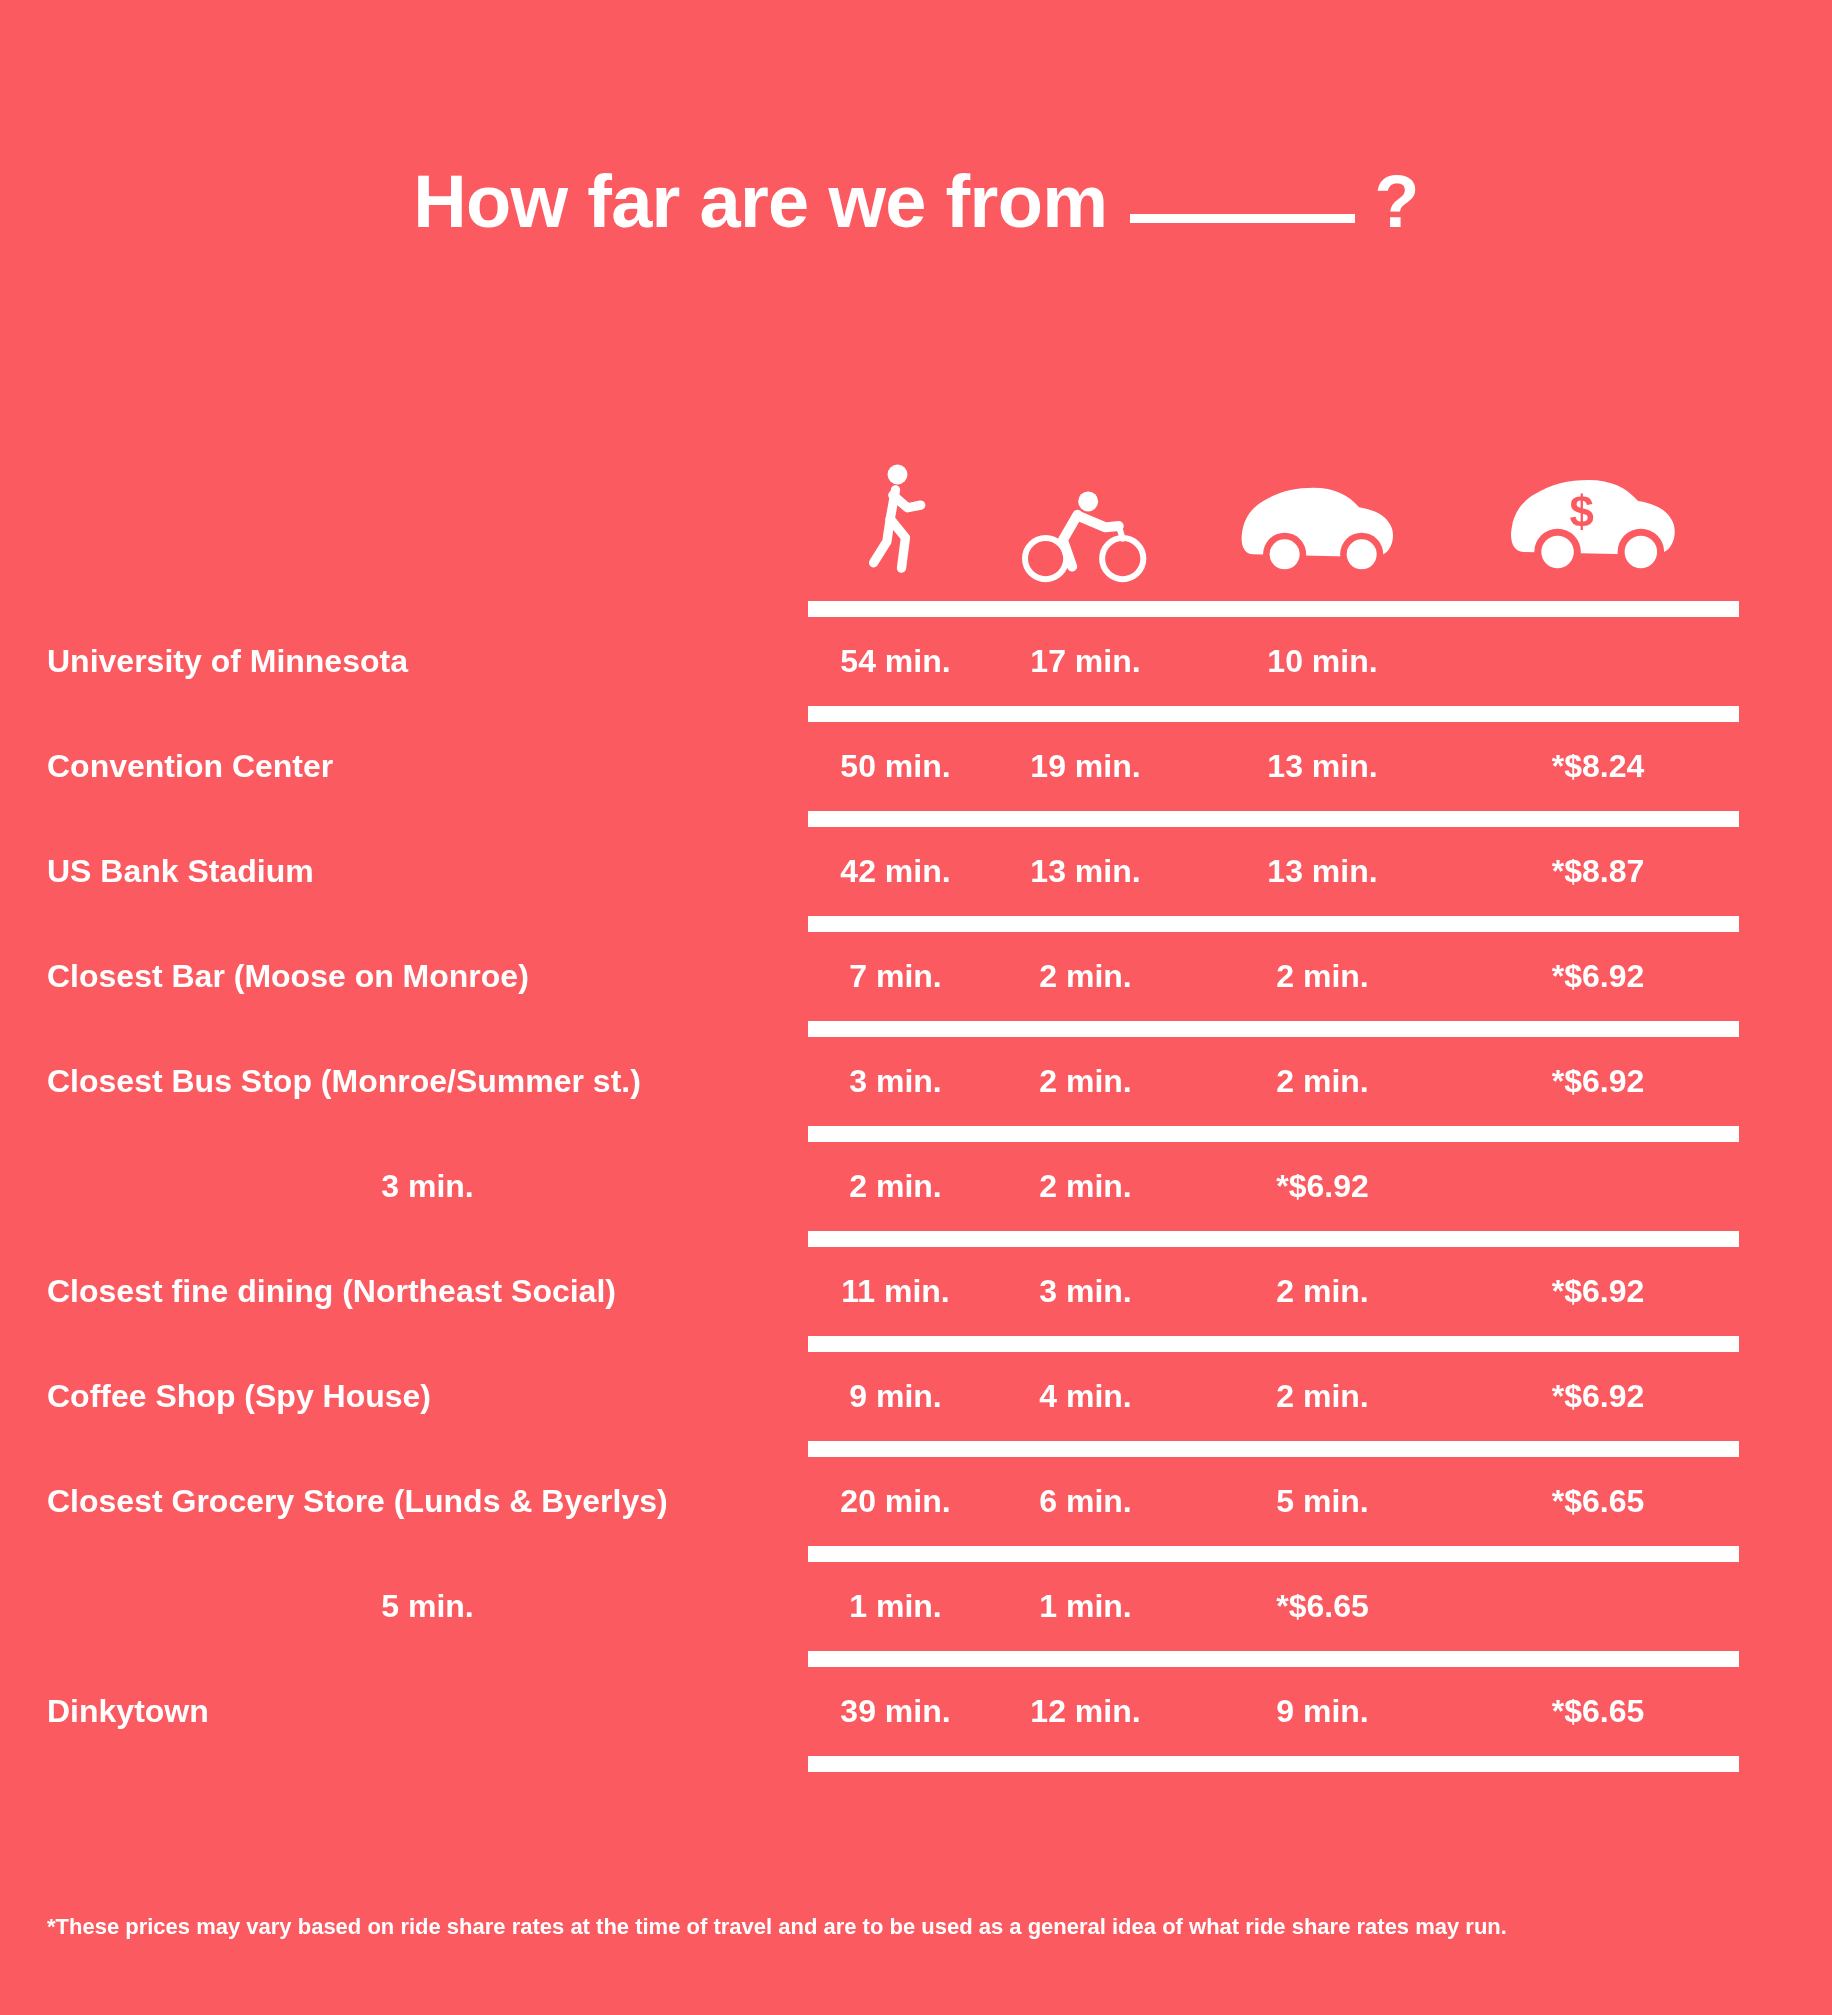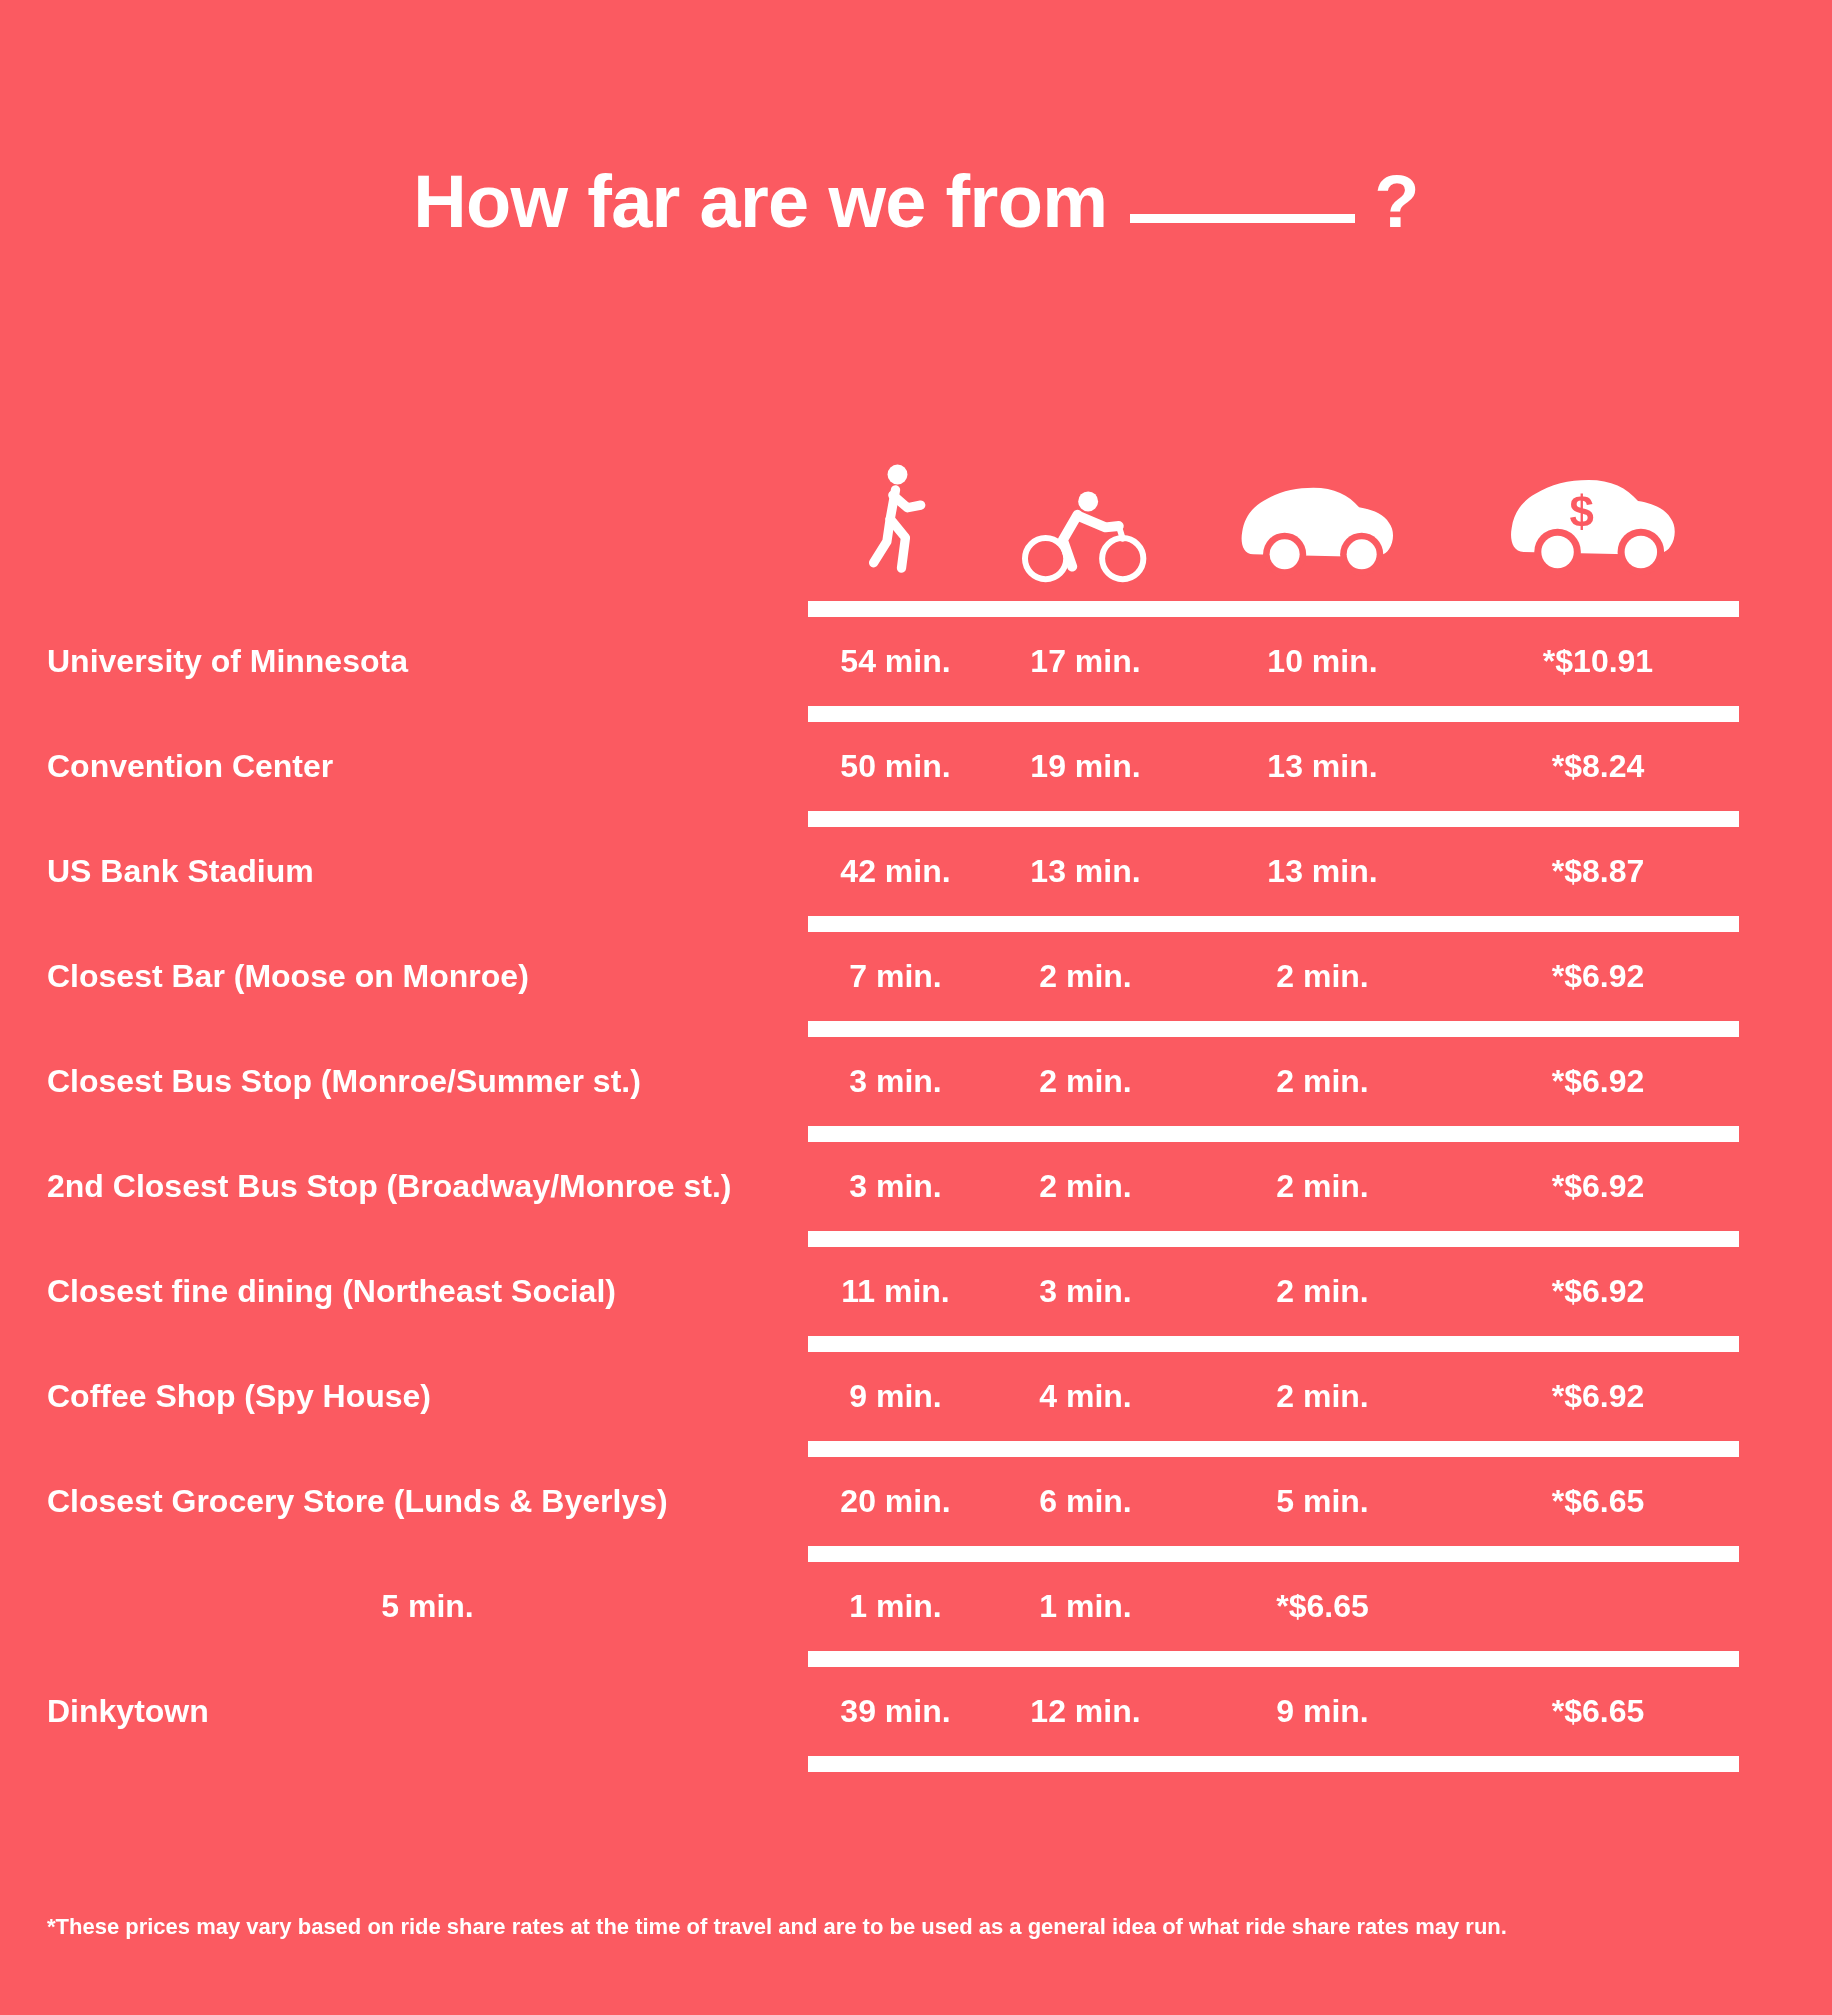--- a/index.html
+++ b/index.html
@@ -126,21 +126,20 @@
         </svg>
       </span>
     </div>
 
     <div class="divider"></div>
 
   <div class="cell label">University of Minnesota</div>
   <div class="cell value">54 min.</div>
   <div class="cell value">17 min.</div>
   <div class="cell value">10 min.</div>
-  <div class="cell value">*$10.91</div>
   <div class="divider"></div>
 
   <div class="cell label">Convention Center</div>
   <div class="cell value">50 min.</div>
   <div class="cell value">19 min.</div>
   <div class="cell value">13 min.</div>
   <div class="cell value">*$8.24</div>
   <div class="divider"></div>
 
   <div class="cell label">US Bank Stadium</div>
@@ -157,21 +156,20 @@
   <div class="cell value">*$6.92</div>
   <div class="divider"></div>
 
   <div class="cell label">Closest Bus Stop (Monroe/Summer st.)</div>
   <div class="cell value">3 min.</div>
   <div class="cell value">2 min.</div>
   <div class="cell value">2 min.</div>
   <div class="cell value">*$6.92</div>
   <div class="divider"></div>
 
-  <div class="cell label">2nd Closest Bus Stop (Broadway/Monroe st.)</div>
   <div class="cell value">3 min.</div>
   <div class="cell value">2 min.</div>
   <div class="cell value">2 min.</div>
   <div class="cell value">*$6.92</div>
   <div class="divider"></div>
 
   <div class="cell label">Closest fine dining (Northeast Social)</div>
   <div class="cell value">11 min.</div>
   <div class="cell value">3 min.</div>
   <div class="cell value">2 min.</div>

